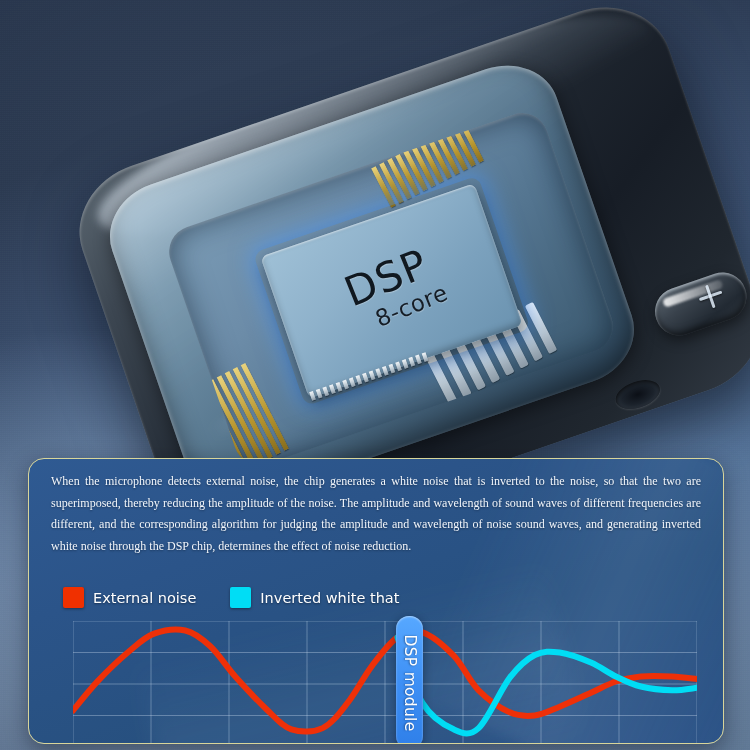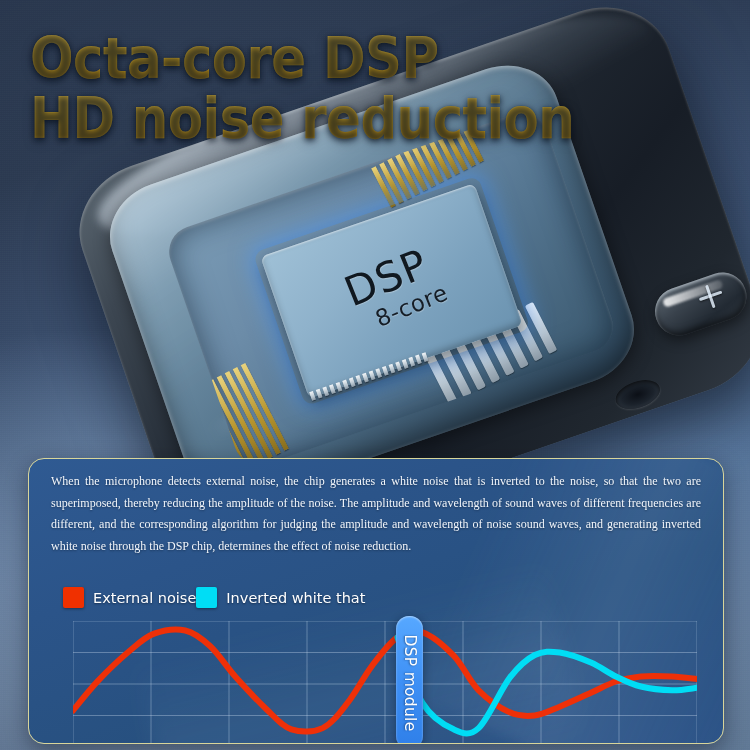--- a/index.html
+++ b/index.html
@@ -127,21 +127,21 @@
     transform:rotate(-14deg);
     background:linear-gradient(180deg,rgba(255,255,255,0),rgba(186,212,240,.07),rgba(255,255,255,0));
     filter:blur(9px);}
 
   .para{position:absolute;left:22px;top:12px;width:650px;
     font-family:Liberation Serif, serif;
     font-size:12px;line-height:21.5px;color:#f2f6fb;text-align:justify;
     text-shadow:0 1px 2px rgba(5,14,28,.42);}
 
   
-  .legend{position:absolute;left:34px;top:128px;display:flex;align-items:center;}
+  .legend{position:absolute;left:34px;top:128px;display:flex;align-items:center;gap:34px;}
   .lg{display:flex;align-items:center;gap:9px;}
   .sw{width:21px;height:21px;border-radius:2px;box-shadow:0 1px 3px rgba(0,0,0,.4);}
   .lg-txt{font-family:"DejaVu Sans","Liberation Sans",sans-serif;
     font-size:14.5px;color:#ffffff;text-shadow:0 1px 2px rgba(5,14,28,.5);}
 
   
   .chart{position:absolute;left:44px;top:162px;width:624px;height:126px;}
   .chart svg{display:block;}
 
   .dsp-pill{position:absolute;left:367px;top:157px;width:27px;height:133px;z-index:60;
@@ -157,24 +157,20 @@
 </style>
 </head>
 <body>
 
 <div id="stage">
 
   <div class="bg"></div>
   <div class="bg-noise"></div>
   <div class="bg-vig"></div>
 
-  <div class="headline" style="color: rgb(248, 203, 65);">
-    <span class="ln">Octa-core DSP</span>
-    <span class="ln">HD noise reduction</span>
-  </div>
 
   <div class="product">
     <div class="case">
       <div class="case-hl"></div>
 
       <div class="glass">
         <div class="glass-sheen"></div>
         <div class="glass-streak" style="left:30px;top:212px;width:300px;height:16px;transform:rotate(-14deg);"></div>
         <div class="glass-streak" style="left:60px;top:250px;width:250px;height:10px;transform:rotate(-14deg);"></div>
 

